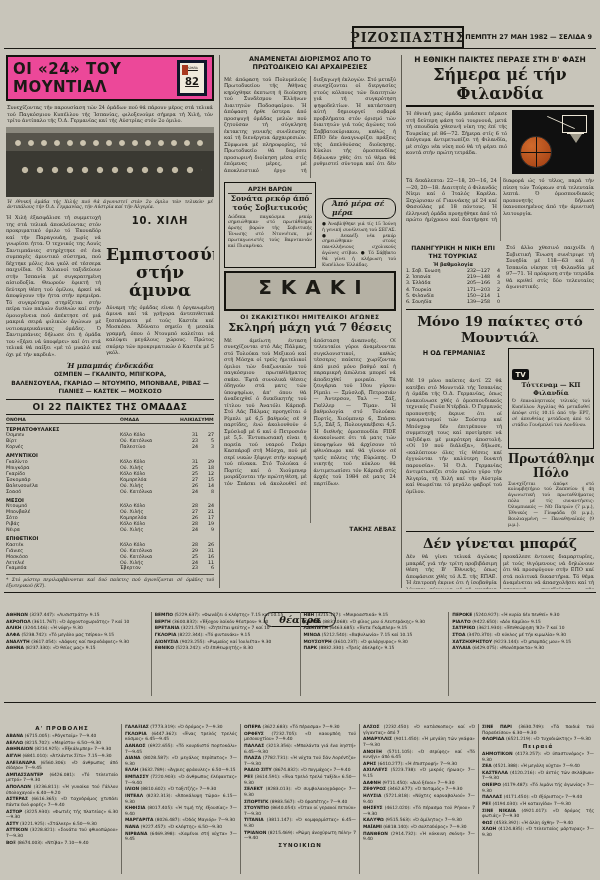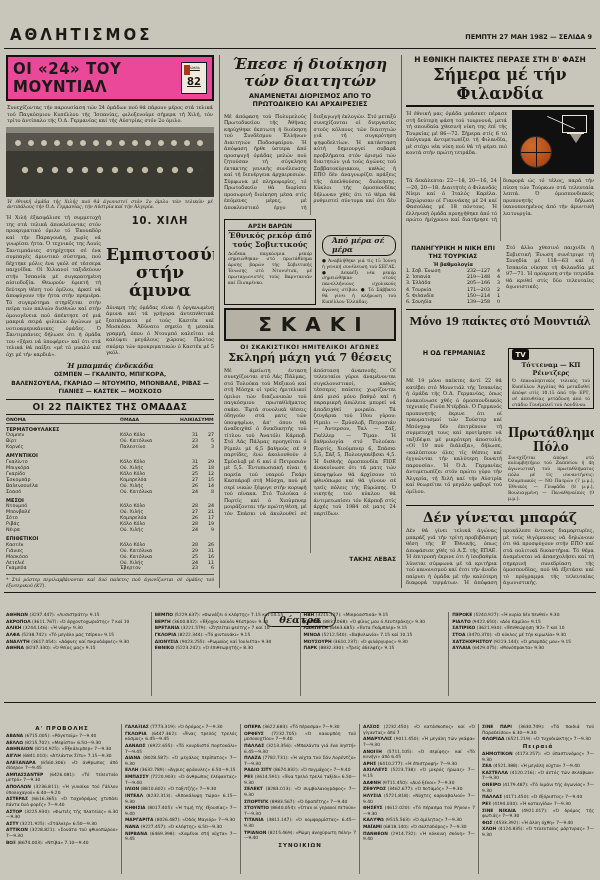--- a/index.html
+++ b/index.html
@@ -14,21 +14,21 @@
   .hdr-rule{position:absolute;left:4px;top:48px;width:592px;border-top:1.5px solid #1b1a15;}
   
   .col{position:absolute;top:55px;height:534px;overflow:hidden;}
   #col-left{left:6px;width:208px;}
   #col-mid{left:224px;width:172px;}
   #col-right{left:406px;width:188px;}
   .vsep{position:absolute;top:55px;height:533px;border-left:1px solid #5d5a50;}
   
   .mundial-box{border:2.5px solid #15140f;background:#ec4899;padding:3px 5px;display:flex;align-items:center;justify-content:space-between;}
   .mb-title{font:bold 15px "DejaVu Sans",sans-serif;letter-spacing:.5px;}
-  .espana{width:24px;height:30px;background:#efeadb;border:1px solid #0f172a;text-align:center;position:relative;flex:none;text-decoration:underline;}
+  .espana{width:24px;height:30px;background:#efeadb;border:3px solid #0f172a;text-align:center;position:relative;flex:none;text-decoration:underline;}
   .espana .bar{position:absolute;left:2px;top:2px;width:6px;height:10px;background:#a8391f;}
   .espana .etx{font:3px "DejaVu Sans",sans-serif;display:block;margin-top:3px;}
   .espana .enum{font:bold 10px "DejaVu Sans",sans-serif;display:block;margin-top:6px;}
   .intro{font-size:5px;line-height:1.3;text-align:justify;margin:3px 1px;}
   .photo{height:70px;position:relative;background:linear-gradient(#8b897e 0 9%,#56544b 9% 34%,#3a3932 34% 100%);overflow:hidden;}
   .photo .prow1{position:absolute;left:3%;right:3%;top:16%;height:26%;
       background-image:radial-gradient(circle at 6px 5px,#cdc5b0 2.4px,rgba(0,0,0,0) 3.4px);background-size:13px 100%;}
   .photo .prow2{position:absolute;left:6%;right:6%;top:55%;height:28%;
       background-image:radial-gradient(circle at 7px 5px,#c3bba6 2.6px,rgba(0,0,0,0) 3.6px);background-size:15px 100%;}
   .caption{font:italic 4.6px/1.3 "DejaVu Serif",serif;text-align:justify;margin:2px 1px 4px;}
@@ -56,21 +56,21 @@
   .mid-grid{display:flex;gap:6px;margin-bottom:3px;}
   .wl-box{width:84px;flex:none;border:1.5px solid #15140f;padding:2px 3px;text-align:center;}
   .wl-kicker{font:bold 6px "DejaVu Sans",sans-serif;border-bottom:.5px solid #33312a;padding-bottom:1px;margin-bottom:1px;}
   .wl-head{font:bold 7.5px/1.15 "DejaVu Serif",serif;margin-bottom:1.5px;}
   .wl-body{font-size:4.5px;line-height:1.3;text-align:justify;}
   .dbd{flex:1;min-width:0;}
   .pill{margin:16px auto 2px;width:fit-content;border:1.2px solid #15140f;border-radius:9px;padding:.5px 9px;
         font:bold italic 7.5px "DejaVu Serif",serif;}
   .dbd-body{font-size:4.5px;line-height:1.3;text-align:justify;}
   .chess-box{border:2px solid #15140f;background:#b5b1a4;text-align:center;
-             font:bold 20px "DejaVu Sans",sans-serif;letter-spacing:9px;text-indent:9px;padding:2px 0 3px;margin:3px 0 2px;}
+             font:bold 20px "DejaVu Sans",sans-serif;letter-spacing:9px;text-indent:9px;padding:2px 0 10px;margin:3px 0 2px;}
   .chess-kicker{text-align:center;font:bold 6px "DejaVu Sans",sans-serif;letter-spacing:.5px;margin:2px 0 1px;}
   .chess-head{text-align:center;font-weight:bold;font-size:11px;margin-bottom:3px;}
   .chess-body{height:186px;overflow:hidden;}
   .byline{text-align:right;font:bold 6px "DejaVu Sans",sans-serif;margin-top:2px;}
   
   .bk-kicker{text-align:center;font:bold 7.5px "DejaVu Sans",sans-serif;margin-bottom:1px;}
   .bk-head{text-align:center;font-weight:bold;font-size:16px;border-bottom:2px solid #15140f;padding-bottom:2px;margin-bottom:3px;}
   .bk-grid{display:flex;gap:5px;}
   .bk-text{flex:1;min-width:0;font-size:5px;line-height:1.3;text-align:justify;}
   .bk-graphic{width:82px;height:64px;flex:none;background:#101010;position:relative;}
@@ -86,27 +86,27 @@
   .bk-body2{column-count:2;column-gap:6px;column-rule:1px solid #6b685e;font-size:5px;line-height:1.3;text-align:justify;
             height:64px;overflow:hidden;margin-top:3px;}
   .bk-sub-grid{display:flex;gap:6px;margin-top:3px;}
   .bk-left{width:94px;flex:none;}
   .bk-subhead{font:bold 6px/1.25 "DejaVu Sans",sans-serif;text-align:center;margin-bottom:2px;}
   .st-title{font:bold 5px "DejaVu Sans",sans-serif;text-align:center;margin-bottom:1px;}
   .st-row{display:flex;font-size:4.8px;line-height:1.3;font-family:"DejaVu Sans",sans-serif;}
   .st-team{flex:1;} .st-score{width:30px;text-align:right;} .st-pts{width:10px;text-align:right;}
   .bk-right{flex:1;min-width:0;font-size:5px;line-height:1.3;text-align:justify;}
   .rule{border-top:1.5px solid #15140f;margin:4px 0 3px;}
-  .m19-head{text-align:center;font-weight:bold;font-size:13.5px;margin-bottom:19px;font-family:Liberation Serif, serif;}
+  .m19-head{text-align:center;font-weight:bold;font-size:13.5px;margin-bottom:3px;}
   .m19-grid{display:flex;gap:6px;}
   .m19-left{flex:1;min-width:0;}
   .m19-sub{font:bold 6.5px "DejaVu Sans",sans-serif;text-align:center;margin:1px 0 20px;}
   .m19-body{font-size:5px;line-height:1.3;text-align:justify;}
   .m19-right{width:86px;flex:none;}
-  .tv-box{border:1.5px solid #15140f;padding:0 3px;margin-bottom:17px;}
+  .tv-box{border:1.5px solid #15140f;padding:20px 3px;margin-bottom:3px;}
   .tv-logo{width:17px;height:11px;background:#101010;color:#efe9d9;font:bold 7px "DejaVu Sans",sans-serif;
            display:flex;align-items:center;justify-content:center;border-radius:2px;margin-bottom:1px;}
   .tv-title{font-weight:bold;font-size:6.5px;text-align:center;margin:1px 0;}
   .tv-body{font-size:4.5px;line-height:1.3;text-align:justify;}
   .polo-head{font-weight:bold;font-size:12px;text-align:center;margin:2px 0 1px;}
   .polo-body{font-size:4.5px;line-height:1.3;text-align:justify;}
   .baraz-head{text-align:center;font-weight:bold;font-size:13.5px;margin:1px 0 2px;}
   .baraz-body{column-count:2;column-gap:6px;column-rule:1px solid #6b685e;font-size:5px;line-height:1.3;
               text-align:justify;height:76px;overflow:hidden;}
   
@@ -119,21 +119,21 @@
   #cinema-list{top:724px;height:150px;column-count:5;}
   .entry{margin:0 0 1px;}
   .entry b{font-weight:bold;}
   .list-head{font:bold 5.5px "DejaVu Sans",sans-serif;text-align:center;letter-spacing:1px;margin:1px 0 2px;}
 </style>
 </head>
 <body>
 
 <div id="page">
 
-  <div class="sec-label">ΑΘΛΗΤΙΣΜΟΣ</div>
+  <div class="masthead">ΡΙΖΟΣΠΑΣΤΗΣ</div>
   <div class="dateline">ΠΕΜΠΤΗ 27 ΜΑΗ 1982 — ΣΕΛΙΔΑ 9</div>
   <div class="hdr-rule"></div>
 
   <div class="vsep" style="left:219px"></div>
   <div class="vsep" style="left:401px"></div>
 
   <div class="col" id="col-left">
     <div class="mundial-box">
       <span class="mb-title">ΟΙ «24» ΤΟΥ ΜΟΥΝΤΙΑΛ</span>
       <span class="espana">
@@ -284,27 +284,26 @@
           <span class="c0">Γκαμπόα</span>
           <span class="c1">Έβερτον</span>
           <span class="c2">23</span>
           <span class="c3">6</span>
         </div>
       </div>
     <p class="footnote">* Στό ρόστερ περιλαμβάνονται καί δυό παίκτες πού άγωνίζονται σέ όμάδες τού έξωτερικού (ΚΤ).</p>
   </div>
 
   <div class="col" id="col-mid">
-    <div class="ref-headline">Έπεσε ή διοίκηση τών διαιτητών</div>
     <div class="ref-subhead">ΑΝΑΜΕΝΕΤΑΙ ΔΙΟΡΙΣΜΟΣ ΑΠΟ ΤΟ ΠΡΩΤΟΔΙΚΕΙΟ ΚΑΙ ΑΡΧΑΙΡΕΣΙΕΣ</div>
     <div class="twocol ref-body">Μέ άπόφαση τού Πολυμελούς Πρωτοδικείου τής Άθήνας κηρύχθηκε έκπτωτη ή διοίκηση τού Συνδέσμου Έλλήνων Διαιτητών Ποδοσφαίρου. Ή άπόφαση ήρθε ύστερα άπό προσφυγή όμάδας μελών πού ζητούσαν τή σύγκληση έκτακτης γενικής συνέλευσης καί τή διενέργεια άρχαιρεσιών. Σύμφωνα μέ πληροφορίες, τό Πρωτοδικείο θά διορίσει προσωρινή διοίκηση μέσα στίς έπόμενες μέρες, μέ άποκλειστικό έργο τή διεξαγωγή έκλογών. Στό μεταξύ συνεχίζονται οί διεργασίες στούς κόλπους τών διαιτητών γιά τή συγκρότηση ψηφοδελτίων. Ή κατάσταση αύτή δημιουργεί σοβαρά προβλήματα στόν όρισμό τών διαιτητών γιά τούς άγώνες τού Σαββατοκύριακου, καθώς ή ΕΠΟ δέν άναγνωρίζει πράξεις τής άπελθούσας διοίκησης. Κύκλοι τής όμοσπονδίας δήλωναν χθές ότι τό θέμα θά ρυθμιστεί σύντομα καί ότι δέν ύπάρχει κίνδυνος άναβολής άγώνων.</div>
     <div class="mid-grid">
       <div class="wl-box">
         <div class="wl-kicker">ΑΡΣΗ ΒΑΡΩΝ</div>
-        <div class="wl-head">Έθνικός ρεκόρ άπό τούς Σοβιετικούς</div>
+        <div class="wl-head">Σονάτα ρεκόρ άπό τούς Σοβιετικούς</div>
         <div class="wl-body">Δώδεκα παγκόσμια ρεκόρ σημειώθηκαν στό πρωτάθλημα άρσης βαρών τής Σοβιετικής Ένωσης στό Ντονιέτσκ, μέ πρωταγωνιστές τούς Βαρντανιάν καί Πισαρένκο.</div>
       </div>
       <div class="dbd">
         <div class="pill">Άπό μέρα σέ μέρα</div>
         <div class="dbd-body">● Άναβλήθηκε γιά τίς 15 Ίούνη ή γενική συνέλευση τού ΣΕΓΑΣ. ● Δεκαέξι νέα ρεκόρ σημειώθηκαν στούς πανελλήνιους σχολικούς άγώνες στίβου. ● Τό Σάββατο θά γίνει ή κλήρωση τού Κυπέλλου Έλλάδας.</div>
       </div>
     </div>
     <div class="chess-box">ΣΚΑΚΙ</div>
     <div class="chess-kicker">ΟΙ ΣΚΑΚΙΣΤΙΚΟΙ ΗΜΙΤΕΛΙΚΟΙ ΑΓΩΝΕΣ</div>
     <div class="chess-head">Σκληρή μάχη γιά 7 θέσεις</div>
@@ -371,21 +370,21 @@
     <div class="rule"></div>
     <div class="m19-head">Μόνο 19 παίκτες στό Μουντιάλ</div>
     <div class="m19-grid">
       <div class="m19-left">
         <div class="m19-sub">Η ΟΔ ΓΕΡΜΑΝΙΑΣ</div>
         <div class="m19-body">Μέ 19 μόνο παίκτες άντί 22 θά κατέβει στό Μουντιάλ τής Ίσπανίας ή όμάδα τής Ό.Δ. Γερμανίας, όπως άνακοίνωσε χθές ό όμοσπονδιακός τεχνικός Γιούπ Ντέρβαλ. Ό Γερμανός προπονητής έκρινε ότι οί τραυματισμοί τών Σούστερ καί Μπόνχοφ δέν έπιτρέπουν τή συμμετοχή τους καί προτίμησε νά ταξιδέψει μέ μικρότερη άποστολή. «Οί 19 πού διάλεξα», δήλωσε, «καλύπτουν όλες τίς θέσεις καί έγγυώνται τήν καλύτερη δυνατή παρουσία». Ή Ό.Δ. Γερμανίας άντιμετωπίζει στόν πρώτο γύρο τήν Άλγερία, τή Χιλή καί τήν Αύστρία καί θεωρείται τό μεγάλο φαβορί τού όμίλου.</div>
       </div>
       <div class="m19-right">
         <div class="tv-box">
           <div class="tv-logo">TV</div>
-          <div class="tv-title">Τόττεναμ — ΚΠ Ρέιντζερς</div>
+          <div class="tv-title">Τόττεναμ — ΚΠ Φιλανδία</div>
           <div class="tv-body">Ό έπαναληπτικός τελικός τού Κυπέλλου Άγγλίας θά μεταδοθεί άπόψε στίς 10.15 άπό τήν ΕΡΤ, σέ άπευθείας μετάδοση άπό τό στάδιο Γουέμπλεϊ τού Λονδίνου.</div>
         </div>
         <div class="polo-head">Πρωτάθλημα Πόλο</div>
         <div class="polo-body">Συνεχίζεται άπόψε στό κολυμβητήριο τού Ζαππείου ή 4η άγωνιστική τού πρωταθλήματος πόλο μέ τίς συναντήσεις: Όλυμπιακός — ΝΟ Πατρών (7 μ.μ.), Έθνικός — Γλυφάδα (8 μ.μ.), Βουλιαγμένη — Παναθηναϊκός (9 μ.μ.).</div>
       </div>
     </div>
     <div class="rule"></div>
     <div class="baraz-head">Δέν γίνεται μπαράζ</div>
     <div class="baraz-body">Δέν θά γίνει τελικά άγώνας μπαράζ γιά τήν τρίτη προβιβάσιμη θέση τής Β' Έθνικής, όπως άποφάσισε χθές τό Δ.Σ. τής ΕΠΑΕ. Ή έπιτροπή έκρινε ότι ή ίσοβαθμία λύνεται σύμφωνα μέ τά κριτήρια τού κανονισμού καί έτσι τήν άνοδο παίρνει ή όμάδα μέ τήν καλύτερη διαφορά τερμάτων. Ή άπόφαση προκάλεσε έντονες διαμαρτυρίες, μέ τούς θιγόμενους νά δηλώνουν ότι θά προσφύγουν στήν ΕΠΟ καί στά πολιτικά δικαστήρια. Τό θέμα άναμένεται νά άπασχολήσει καί τή σημερινή συνεδρίαση τής όμοσπονδίας, πού θά έξετάσει καί τό πρόγραμμα τής τελευταίας άγωνιστικής.</div>
   </div>

